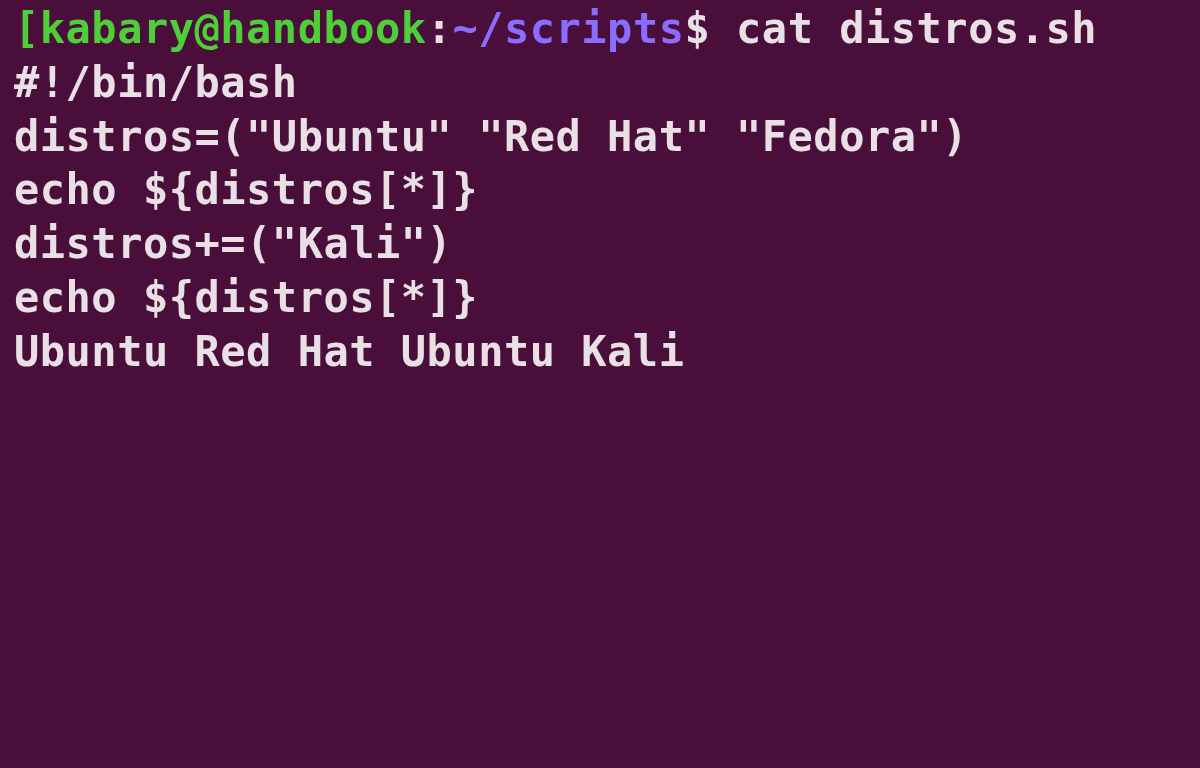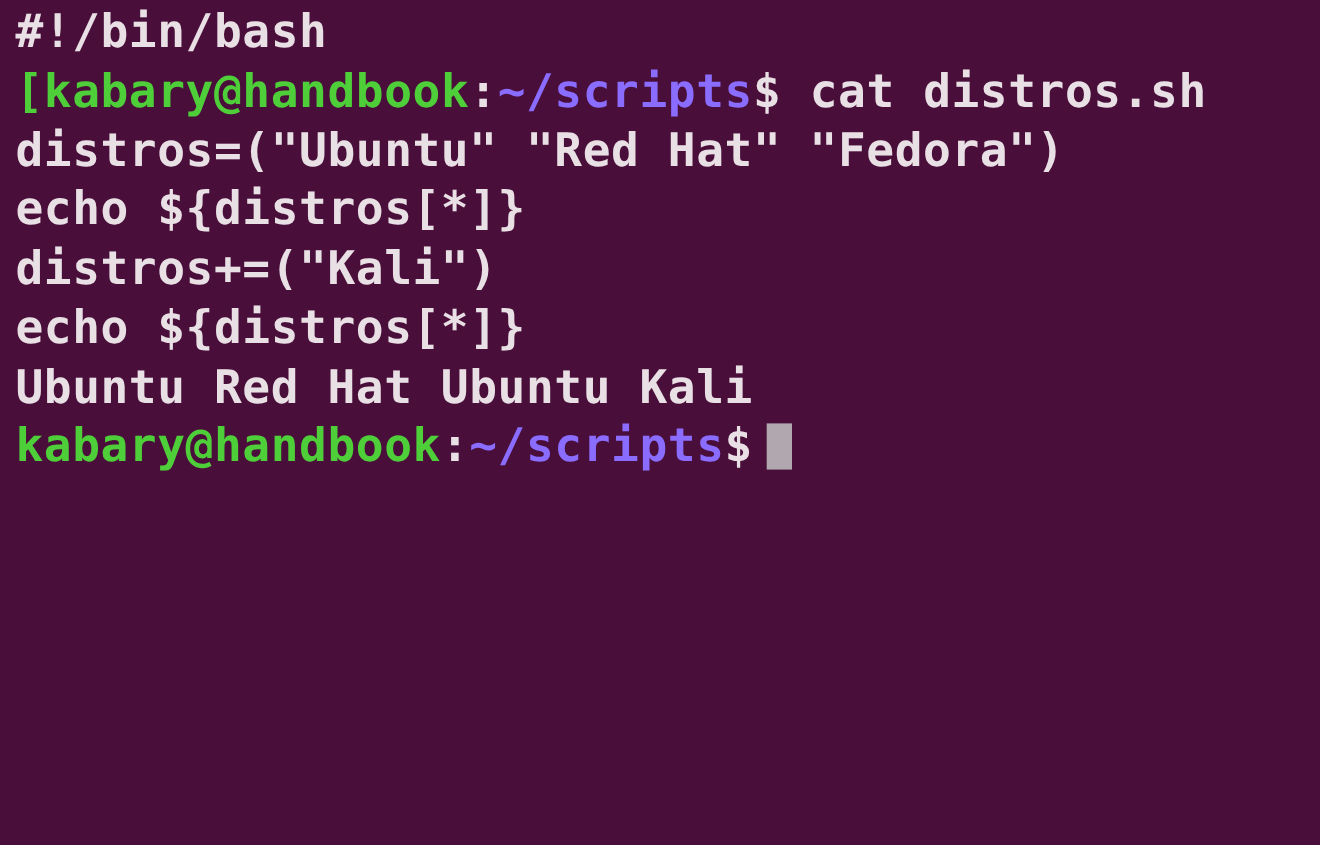--- a/index.html
+++ b/index.html
@@ -38,28 +38,27 @@
     vertical-align: text-bottom;
     margin-left: 0.3em;
     transform: translateY(-0.05em);
   }
 </style>
 </head>
 <body>
 
 <div>
 
+  <div class="line"><span class="bracket">[</span><span class="user-host">kabary@handbook</span><span class="colon">:</span><span class="path">~/scripts</span><span class="dollar">$</span><span> </span><span class="cmd">cat distros.sh</span></div>
   <div class="line out">#!/bin/bash</div>
-  <div class="line"><span class="bracket">[</span><span class="user-host">kabary@handbook</span><span class="colon">:</span><span class="path">~/scripts</span><span class="dollar">$</span><span> </span><span class="cmd">cat distros.sh</span></div>
   <div class="line out"></div>
   <div class="line out">distros=("Ubuntu" "Red Hat" "Fedora")</div>
   <div class="line out"></div>
   <div class="line out">echo ${distros[*]}</div>
   <div class="line out"></div>
   <div class="line out">distros+=("Kali")</div>
   <div class="line out"></div>
   <div class="line out">echo ${distros[*]}</div>
 
   <div class="line out">Ubuntu Red Hat Ubuntu Kali</div>
 
-  <div class="line"><span class="user-host">kabary@handbook</span><span class="colon">:</span><span class="path">~/scripts</span><span class="dollar">$</span><span class="cursor"></span></div>
 
 </div>
 
 </body></html>

